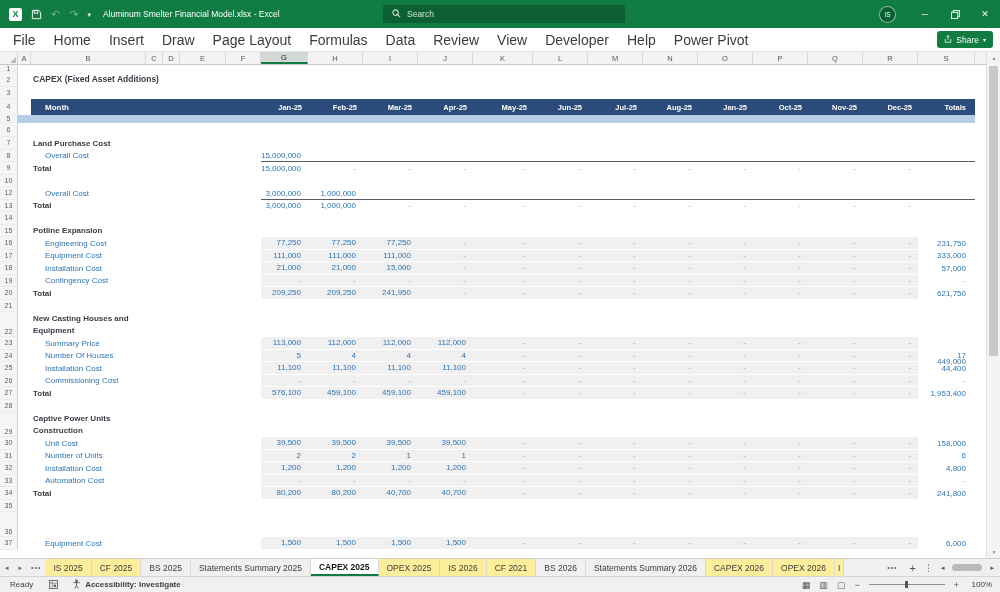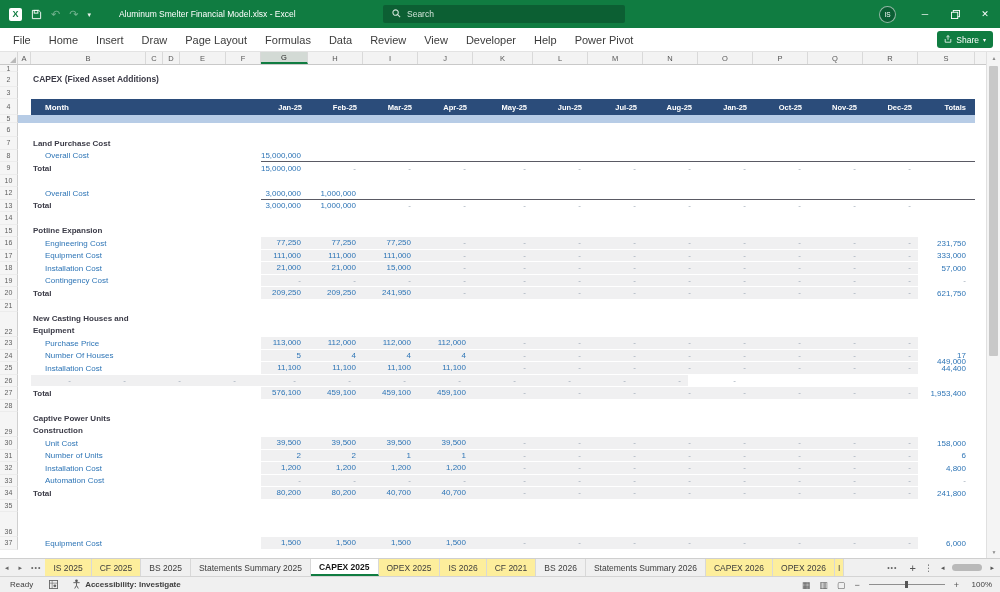--- a/index.html
+++ b/index.html
@@ -5,30 +5,30 @@
   * { margin:0; padding:0; box-sizing:border-box; }
   html,body { width:1000px; height:592px; overflow:hidden; font-family:"Liberation Sans", sans-serif; background:#fff; }
 
   
   .titlebar { height:28px; background:#107c41; display:flex; align-items:center; color:#fff; position:relative; }
   .qat { display:flex; align-items:center; gap:9px; padding-left:9px; }
   .appicon { width:13px; height:13px; background:#fff; border-radius:2px; color:#107c41; font-size:9px; font-weight:bold; display:flex; align-items:center; justify-content:center; }
   .qicon { font-size:11px; color:#eaf4ee; line-height:1; }
   .qicon svg { display:block; }
   .dim { opacity:.45; }
-  .doc-title { font-size:8.5px; margin-left:28px; color:#fff; white-space:nowrap; }
+  .doc-title { font-size:8.5px; margin-left:12px; color:#fff; white-space:nowrap; }
   .searchbox { position:absolute; left:383px; top:5px; width:242px; height:18px; background:#0c5f33; border-radius:2px; display:flex; align-items:center; gap:6px; padding-left:9px; color:#cfe3d7; font-size:8.5px; }
   .winctl { position:absolute; right:0; top:0; height:28px; display:flex; align-items:center; }
   .avatar { width:17px; height:17px; border-radius:50%; background:#0a5e33; border:1px solid rgba(255,255,255,.55); font-size:6.5px; display:flex; align-items:center; justify-content:center; margin-right:14px; color:#fff; }
   .winbtn { width:30px; height:28px; display:flex; align-items:center; justify-content:center; font-size:9px; color:#fff; }
   .winbtn svg { display:block; }
 
   
   .ribbon { height:24px; background:#ffffff; border-bottom:1px solid #e3e3e3; display:flex; align-items:center; position:relative; padding-left:4px; }
-  .rtab { font-size:11px; color:#3b3b3b; padding:12px 9px; height:100%; display:flex; align-items:center; white-space:nowrap; }
+  .rtab { font-size:14px; color:#3b3b3b; padding:12px 9px; height:100%; display:flex; align-items:center; white-space:nowrap; }
   .share-btn { position:absolute; right:7px; top:3px; height:17px; background:#107c41; color:#fff; border-radius:3px; font-size:8.5px; display:flex; align-items:center; gap:4px; padding:0 7px; }
   .share-btn .caret { font-size:6px; }
 
   
   .colheaders { height:13px; display:flex; background:#f3f3f3; border-bottom:1px solid #c9c9c9; font-size:7.5px; color:#565656; }
   .corner { width:18px; position:relative; border-right:1px solid #d6d6d6; }
   .corner:after { content:""; position:absolute; right:1px; bottom:1px; border-left:6px solid transparent; border-bottom:6px solid #b9b9b9; }
   .ch { border-right:1px solid #d9d9d9; display:flex; align-items:center; justify-content:center; height:100%; }
   .ch.sel { background:#d3dad5; border-bottom:2px solid #107c41; color:#1f1f1f; }
   .ch-fill { flex:1; }
@@ -440,21 +440,21 @@
         <div class="acol"></div>
         <div class="lbl">
           <span>New Casting Houses and</span>
           <span>Equipment</span>
         </div>
       </div>
       <div class="row item" style="height: 12.5px;">
         <div class="gut">23</div>
         <div class="acol"></div>
         <div class="lbl">
-          <span>Purchase Price</span>
+          <span>Summary Price</span>
         </div>
         <div class="mcell band" style="width: 47px;">113,000</div>
         <div class="mcell band" style="width: 55px;">112,000</div>
         <div class="mcell band" style="width: 55px;">112,000</div>
         <div class="mcell band" style="width: 55px;">112,000</div>
         <div class="mcell band dash" style="width: 60px;">-</div>
         <div class="mcell band dash" style="width: 55px;">-</div>
         <div class="mcell band dash" style="width: 55px;">-</div>
         <div class="mcell band dash" style="width: 55px;">-</div>
         <div class="mcell band dash" style="width: 55px;">-</div>
@@ -499,20 +499,23 @@
         <div class="mcell band dash" style="width: 55px;">-</div>
         <div class="mcell band dash" style="width: 55px;">-</div>
         <div class="mcell band dash" style="width: 55px;">-</div>
         <div class="mcell band dash" style="width: 55px;">-</div>
         <div class="mcell band dash" style="width: 55px;">-</div>
         <div class="tcell" style="width: 57px;">44,400</div>
       </div>
       <div class="row item" style="height: 12.5px;">
         <div class="gut">26</div>
         <div class="acol"></div>
+        <div class="lbl">
+          <span>Commissioning Cost</span>
+        </div>
         <div class="mcell band dash" style="width: 47px;">-</div>
         <div class="mcell band dash" style="width: 55px;">-</div>
         <div class="mcell band dash" style="width: 55px;">-</div>
         <div class="mcell band dash" style="width: 55px;">-</div>
         <div class="mcell band dash" style="width: 60px;">-</div>
         <div class="mcell band dash" style="width: 55px;">-</div>
         <div class="mcell band dash" style="width: 55px;">-</div>
         <div class="mcell band dash" style="width: 55px;">-</div>
         <div class="mcell band dash" style="width: 55px;">-</div>
         <div class="mcell band dash" style="width: 55px;">-</div>

